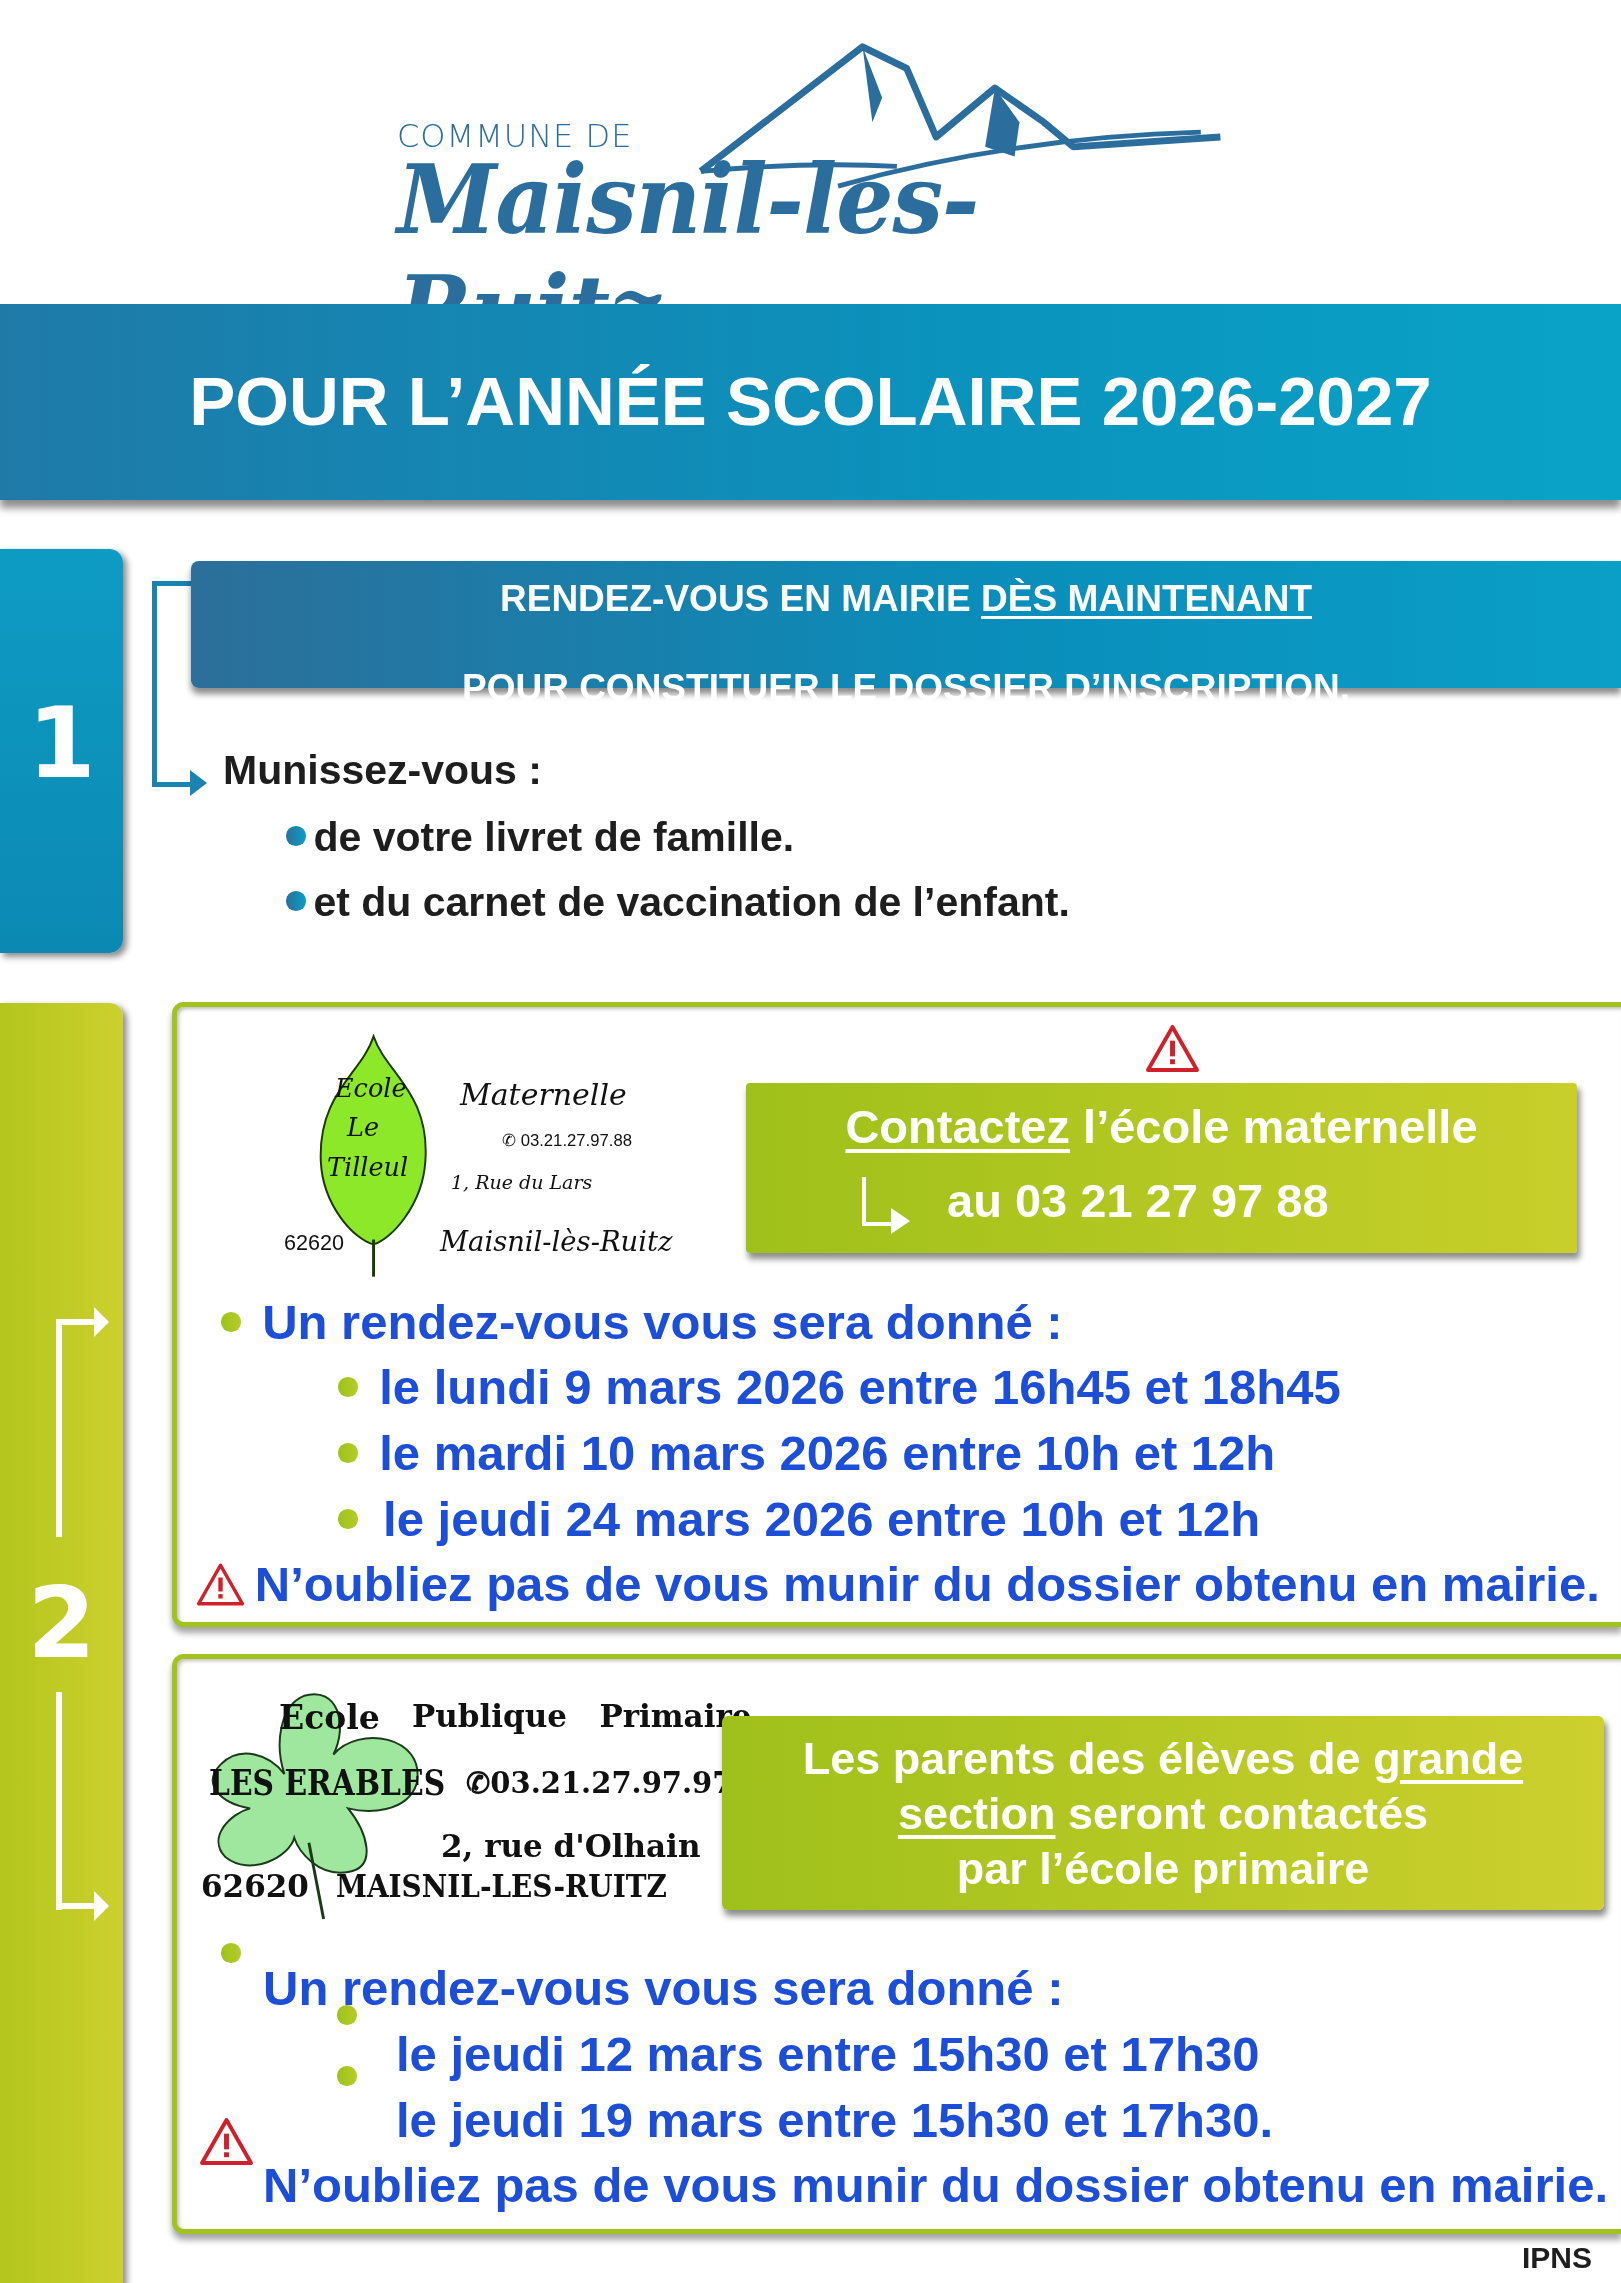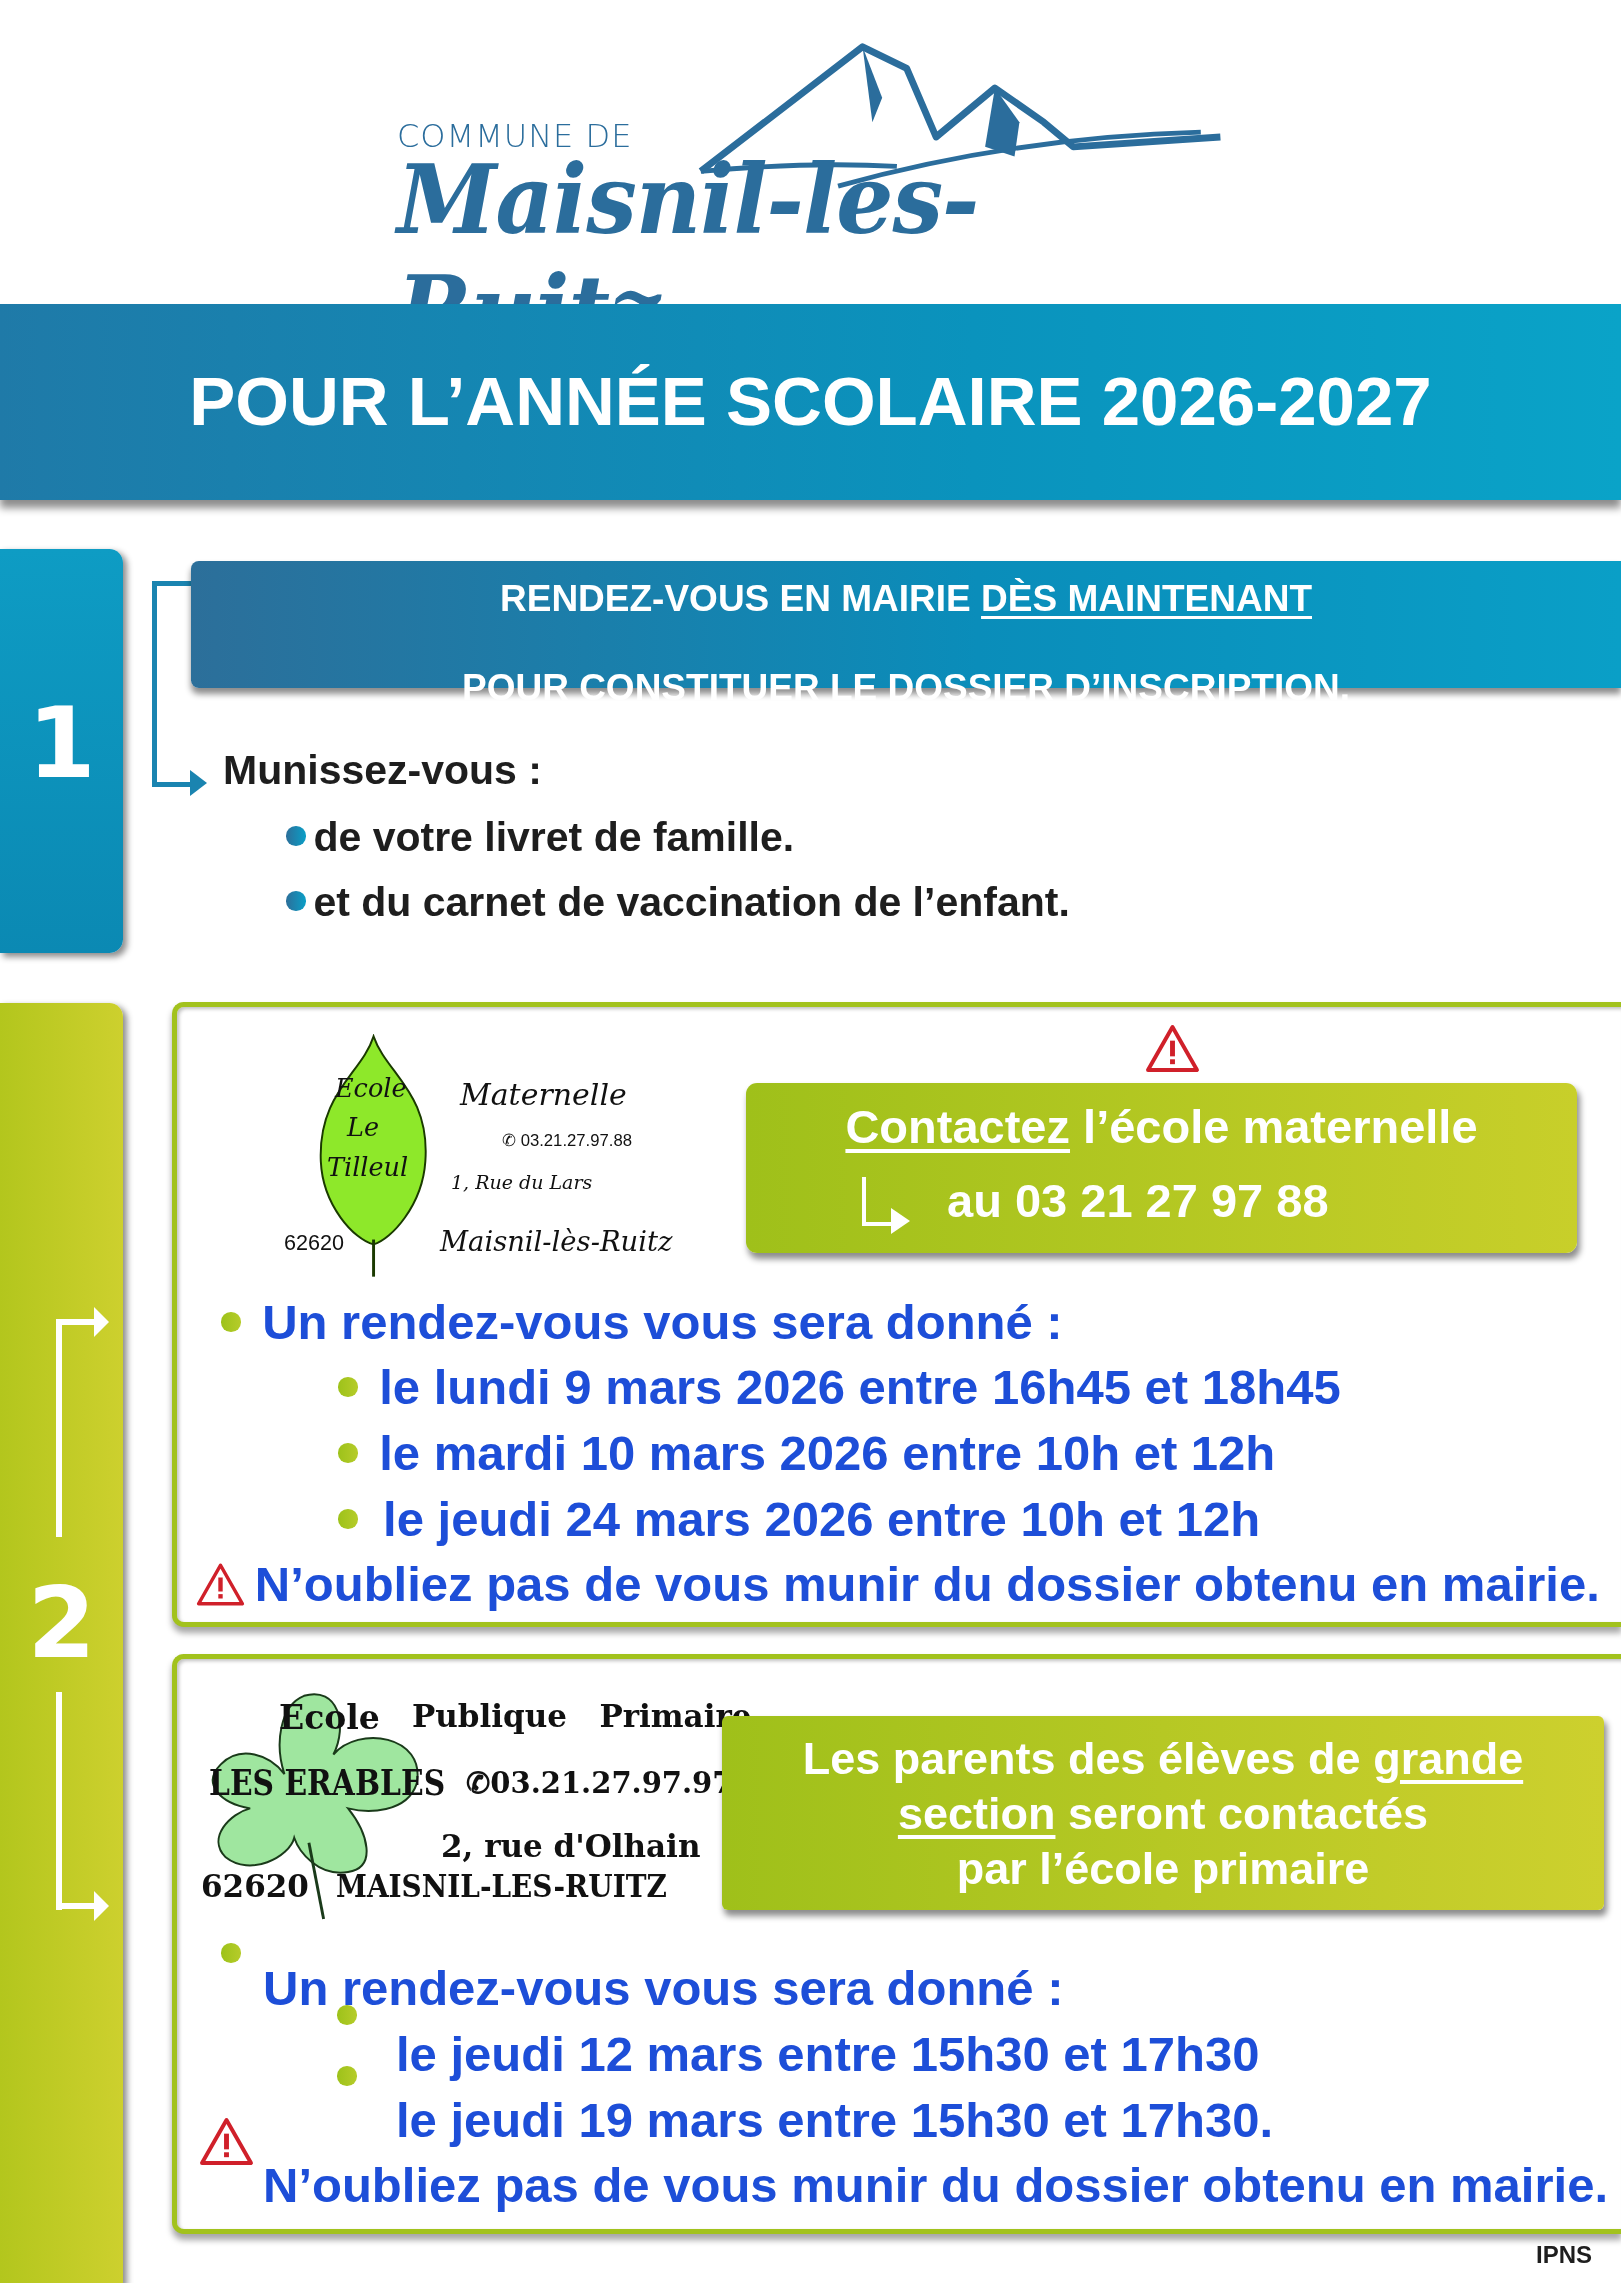--- a/index.html
+++ b/index.html
@@ -54,40 +54,40 @@
     .card-primaire { top: 1654px; height: 580px; }
 
     
     .mat-logo { position: absolute; left: 284px; top: 1034px; width: 441px; height: 253px; }
     .mat-logo .script { position: absolute; font-family: "DejaVu Serif", serif; font-style: italic; color: #111; }
     .mat-logo .mono { position: absolute; font-family: "Liberation Sans", sans-serif; color: #111; }
 
     .warn-icon { position: absolute; }
 
     .contact-box { position: absolute; left: 746px; top: 1083px; width: 831px; height: 170px;
-      background: linear-gradient(90deg, #9fc01a 0%, #c8cf2a 100%); border-radius: 11px; box-shadow: 2.9px 5.9px 5.9px rgba(0,0,0,0.45); }
+      background: linear-gradient(90deg, #9fc01a 0%, #c8cf2a 100%); border-radius: 4px; box-shadow: 2.9px 5.9px 5.9px rgba(0,0,0,0.45); }
     .contact-box .c1 { position: absolute; left: 0; width: 100%; top: 15.7px; text-align: center; color: #fff; font-size: 47px; font-weight: bold; }
     .contact-box .c1 .u { text-decoration: underline; text-underline-offset: 5.9px; }
     .contact-box .c2 { position: absolute; left: 201px; top: 90px; color: #fff; font-size: 47px; font-weight: bold; }
     .contact-box .elbow { position: absolute; left: 116px; top: 94px; width: 29px; height: 49px; border-left: 4.9px solid #fff; border-bottom: 4.9px solid #fff; }
     .contact-box .elbow-head { position: absolute; left: 145px; top: 125px; width: 0; height: 0; border-top: 13.7px solid transparent; border-bottom: 13.7px solid transparent; border-left: 19.6px solid #fff; }
 
     .rdv-line { position: absolute; font-size: 49px; font-weight: bold; color: #1d4ed8; white-space: nowrap; }
 
     
     .prim-logo { position: absolute; left: 201px; top: 1676px; width: 490px; height: 245px; }
     .prim-logo .serif { position: absolute; font-family: "DejaVu Serif", serif; font-weight: bold; color: #111; white-space: nowrap; }
 
     .parents-box { position: absolute; left: 722px; top: 1716px; width: 882px; height: 194px;
       background: linear-gradient(90deg, #9fc01a 0%, #cdd02e 100%); border-radius: 5.9px; box-shadow: 2.9px 5.9px 5.9px rgba(0,0,0,0.45);
       display: flex; flex-direction: column; justify-content: center; align-items: center; }
     .parents-box .p { color: #fff; font-size: 45px; font-weight: bold; line-height: 55px; text-align: center; }
     .parents-box .u { text-decoration: underline; text-underline-offset: 5.9px; }
 
-    .ipns { position: absolute; right: 29px; top: 2241px; font-size: 24px; font-weight: bold; color: #1e1e1e; }
+    .ipns { position: absolute; right: 29px; top: 2241px; font-size: 30px; font-weight: bold; color: #1e1e1e; }
   </style>
 </head>
 <body>
 
 <div class="logo">
   <svg width="549" height="167" viewBox="0 0 560 170">
     <path d="M10 145 L175 18 L220 40 L250 110 L310 60 L360 95 L390 120 L540 110" fill="none" stroke="#2b6d9c" stroke-width="7" stroke-linejoin="round"></path>
     <path d="M10 145 Q120 135 210 140" fill="none" stroke="#2b6d9c" stroke-width="5"></path>
     <path d="M150 160 Q330 110 520 105" fill="none" stroke="#2b6d9c" stroke-width="5"></path>
     <path d="M175 18 L195 70 L185 95 L175 18 Z" fill="#2b6d9c"></path>

